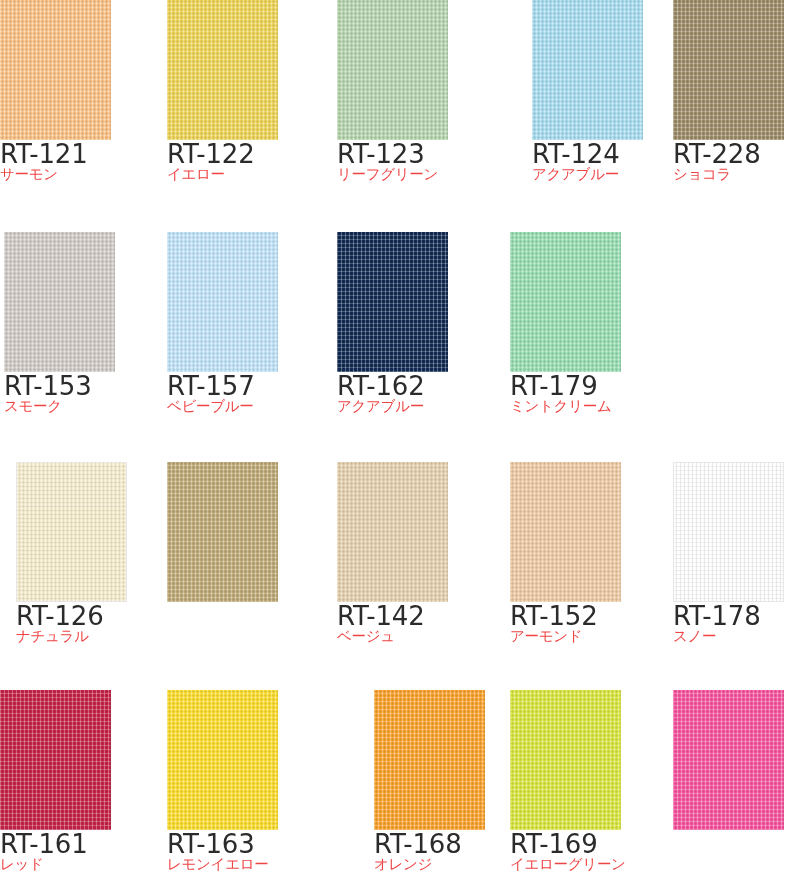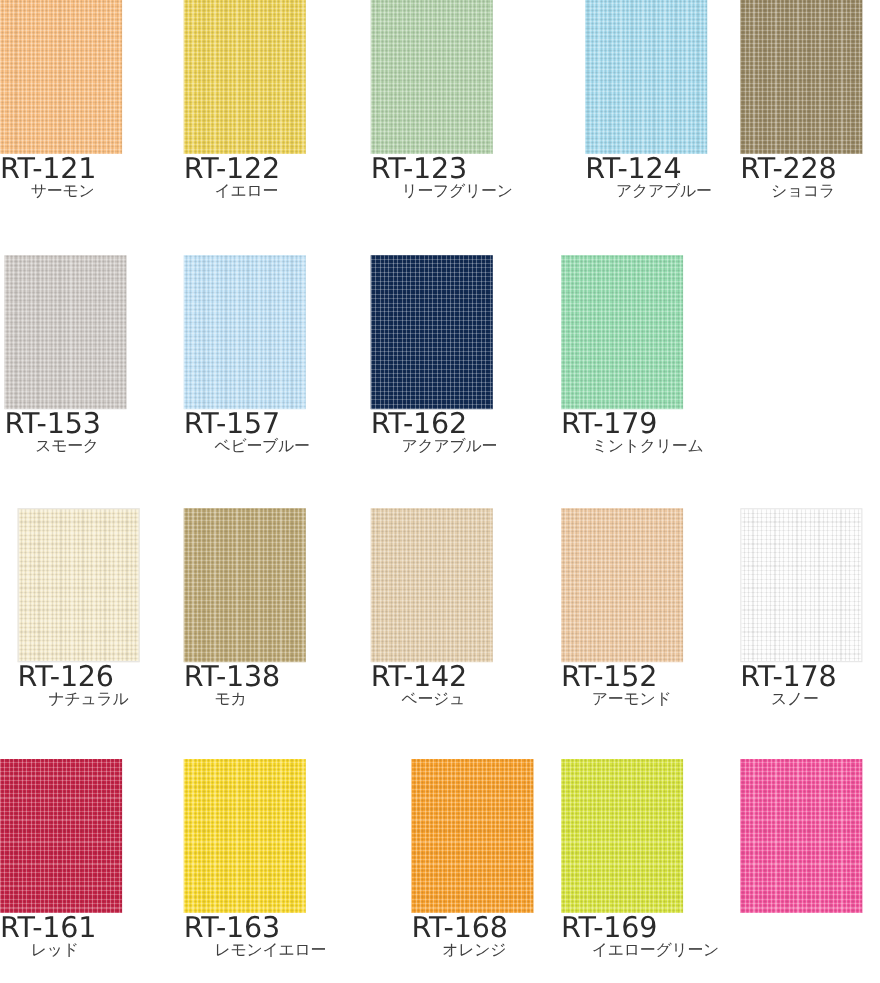--- a/index.html
+++ b/index.html
@@ -85,22 +85,21 @@
     letter-spacing: -0.2px;
     white-space: nowrap;
     color: #2b2b2b;
   }
 
   .name {
     font-size: 14.5px;
     line-height: 18px;
     letter-spacing: -0.3px;
     white-space: nowrap;
-    color: #404040;
-    margin-left: 28px;
+    color: #ef4444;
   }
 </style>
 </head>
 <body>
 
 <div id="sheet">
     <div class="swatch-row" style="top: 0px;">
       <div class="swatch-cell" style="left: 0px;">
         <div class="chip" title="RT-121" style="background: rgb(249, 191, 131);">
           <span class="weave"></span>
@@ -192,24 +191,20 @@
         </div>
         <div class="labels">
           <div class="code">RT-126</div>
           <div class="name">ナチュラル</div>
         </div>
       </div>
       <div class="swatch-cell" style="left: 167px;">
         <div class="chip" title="RT-138" style="background: rgb(188, 168, 117);">
           <span class="weave"></span>
         </div>
-        <div class="labels">
-          <div class="code">RT-138</div>
-          <div class="name">モカ</div>
-        </div>
       </div>
       <div class="swatch-cell" style="left: 337px;">
         <div class="chip" title="RT-142" style="background: rgb(228, 207, 174);">
           <span class="weave"></span>
         </div>
         <div class="labels">
           <div class="code">RT-142</div>
           <div class="name">ベージュ</div>
         </div>
       </div>

